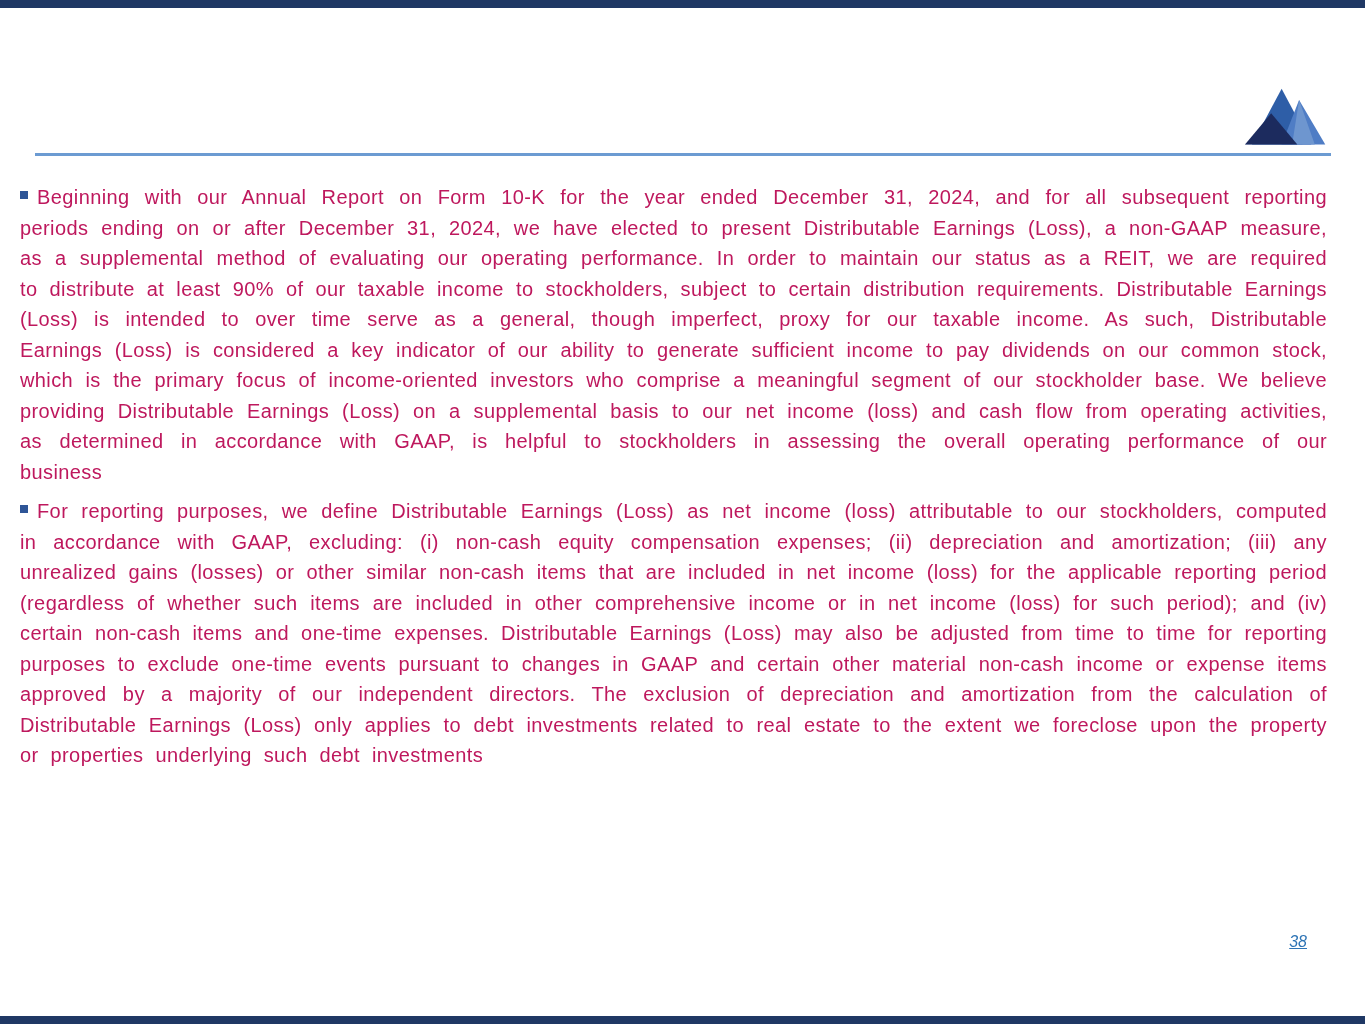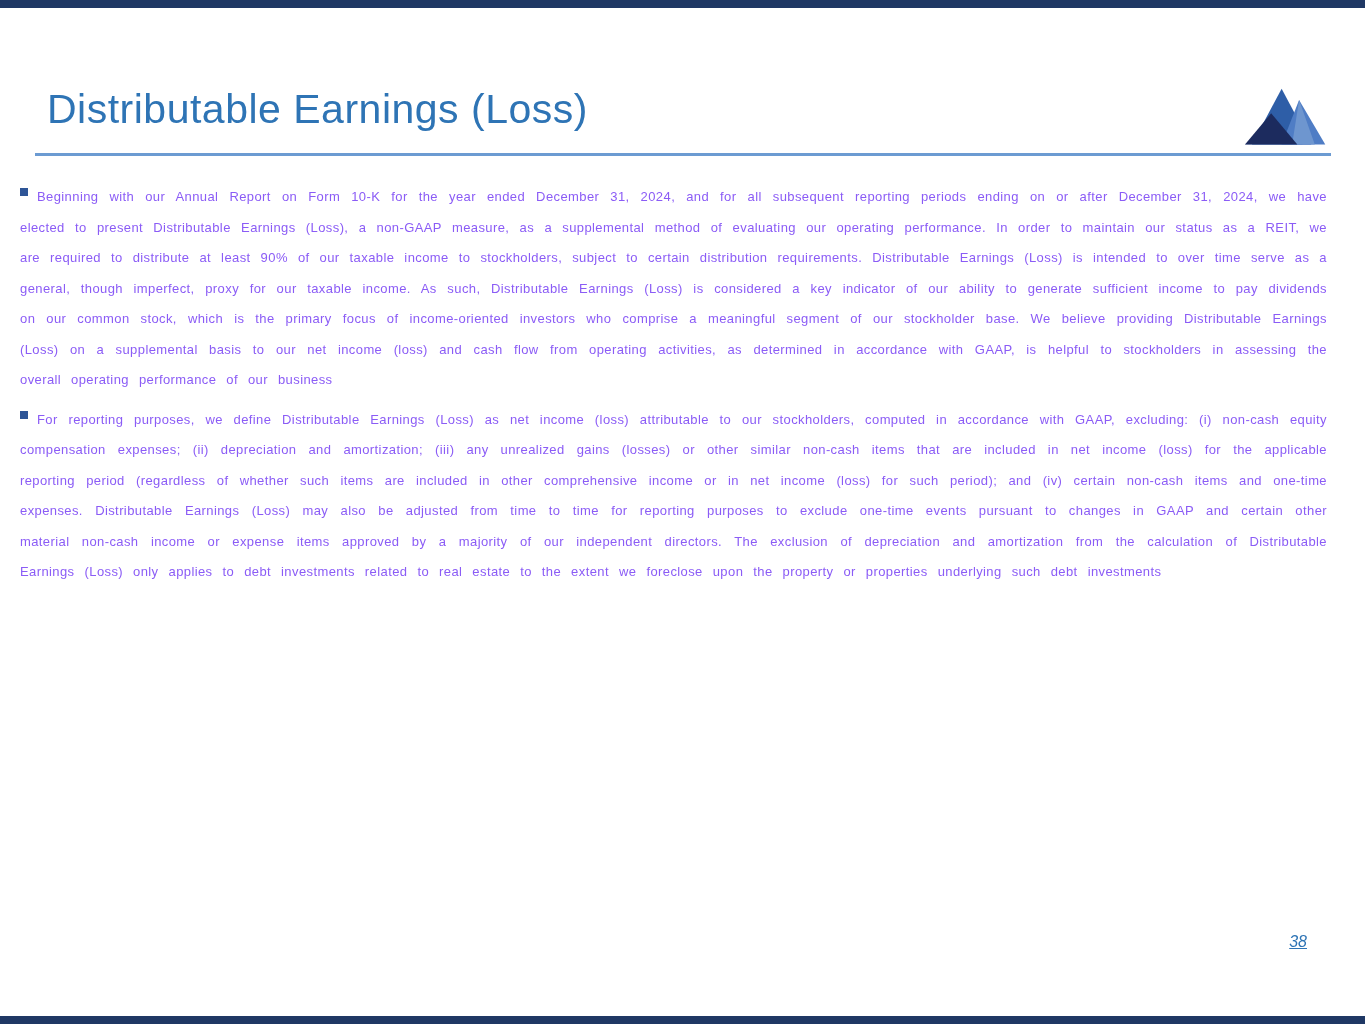--- a/index.html
+++ b/index.html
@@ -38,22 +38,22 @@
   .logo {
     position: absolute;
     left: 1238px; top: 85px;
     width: 96px; height: 66px;
   }
 
   .content {
     position: absolute;
     left: 20px; top: 182px;
     width: 1307px;
-    color: #8b5cf6;
-    font-size: 13px;
+    color: #be185d;
+    font-size: 20px;
     line-height: 30.5px;
     letter-spacing: 0.4px;
     word-spacing: 6px;
     text-align: justify;
   }
   .content p { margin: 0 0 9px 0; }
   .bullet-sq {
     display: inline-block;
     width: 8px; height: 8px;
     background: #2E5597;
@@ -70,21 +70,20 @@
     text-decoration: underline;
   }
 </style>
 </head>
 <body>
 
 <div class="slide">
 
   <div class="edge-bar top"></div>
 
-  <div class="title">Distributable Earnings (Loss)</div>
 
   <div class="title-underline"></div>
 
   <svg class="logo" viewBox="0 0 110 70" preserveAspectRatio="none" xmlns="http://www.w3.org/2000/svg">
     <polygon points="8,63 50,32 74,63" fill="#8FAEDC"></polygon>
     <polygon points="50,4 16,63 84,63" fill="#2E5EA7"></polygon>
     <polygon points="70,16 100,63 50,63" fill="#4F7DC5"></polygon>
     <polygon points="70,16 88,63 62,63" fill="#6E96CF"></polygon>
     <polygon points="38,30 8,63 68,63" fill="#1C2B5E"></polygon>
   </svg>

